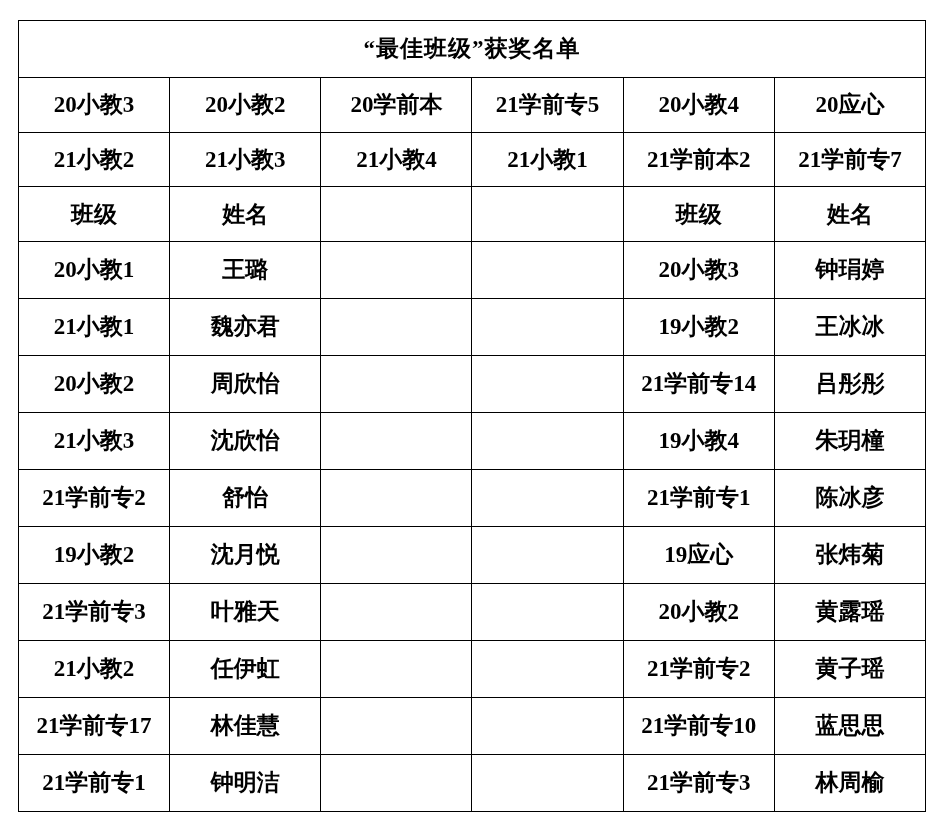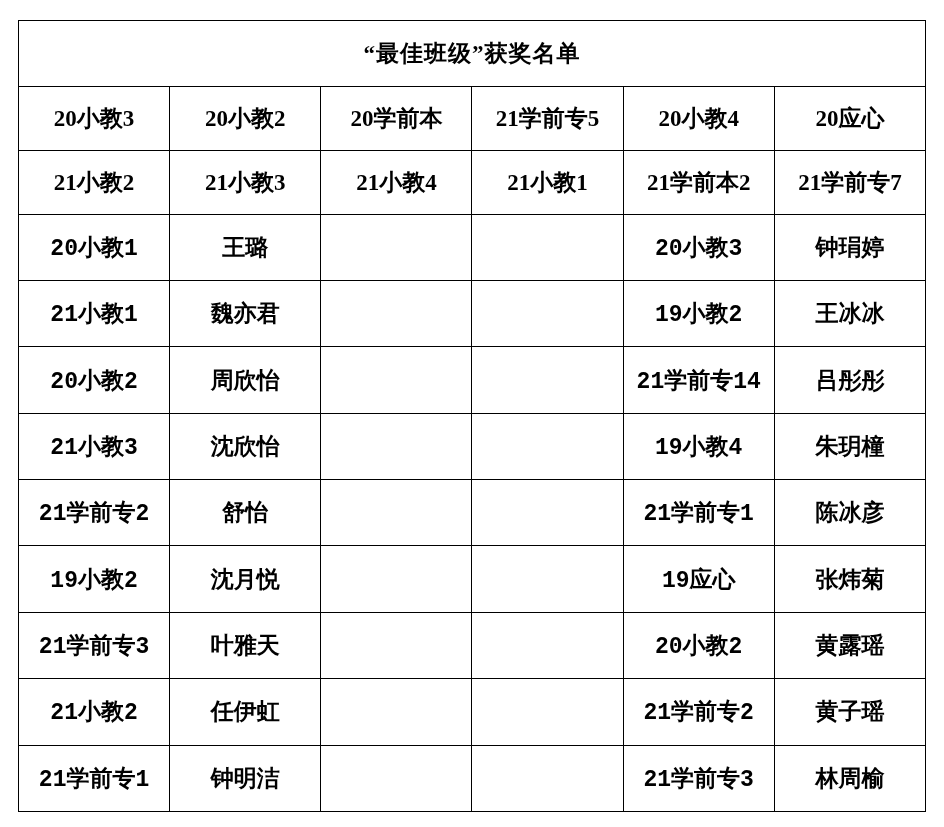--- a/index.html
+++ b/index.html
@@ -55,21 +55,20 @@
   }
   td.head-cell {
     font-size: 24px;
   }
   tr.class-row td,
   tr.name-row td {
     height: 46px;
   }
   tr.data-row td {
     height: 48px;
-    font-family: Liberation Mono, monospace;
   }
   .col-w { width: 151px; }
 </style>
 </head>
 <body>
 
 <div id="sheet">
   <table class="award-table">
     <colgroup>
       <col class="col-w">
@@ -96,20 +95,28 @@
       <tr class="class-row">
         <td>21小教2</td>
         <td>21小教3</td>
         <td>21小教4</td>
         <td>21小教1</td>
         <td>21学前本2</td>
         <td>21学前专7</td>
       </tr>
 
 
+      <tr class="name-row">
+        <td class="head-cell">班级</td>
+        <td class="head-cell">姓名</td>
+        <td class="blank"></td>
+        <td class="blank"></td>
+        <td class="head-cell">班级</td>
+        <td class="head-cell">姓名</td>
+      </tr>
 
       <tr class="data-row">
         <td class="red">20小教1</td>
         <td class="red">王璐</td>
         <td class="spacer-cell"></td>
         <td class="spacer-cell"></td>
         <td class="red">20小教3</td>
         <td class="red">钟琄婷</td>
       </tr>
       <tr class="data-row">
@@ -162,20 +169,28 @@
       </tr>
       <tr class="data-row">
         <td>21小教2</td>
         <td>任伊虹</td>
         <td class="spacer-cell"></td>
         <td class="spacer-cell"></td>
         <td>21学前专2</td>
         <td>黄子瑶</td>
       </tr>
       <tr class="data-row">
+        <td>21学前专17</td>
+        <td>林佳慧</td>
+        <td class="spacer-cell"></td>
+        <td class="spacer-cell"></td>
+        <td>21学前专10</td>
+        <td>蓝思思</td>
+      </tr>
+      <tr class="data-row">
         <td>21学前专1</td>
         <td>钟明洁</td>
         <td class="spacer-cell"></td>
         <td class="spacer-cell"></td>
         <td>21学前专3</td>
         <td>林周榆</td>
       </tr>
 
     </tbody>
   </table>

